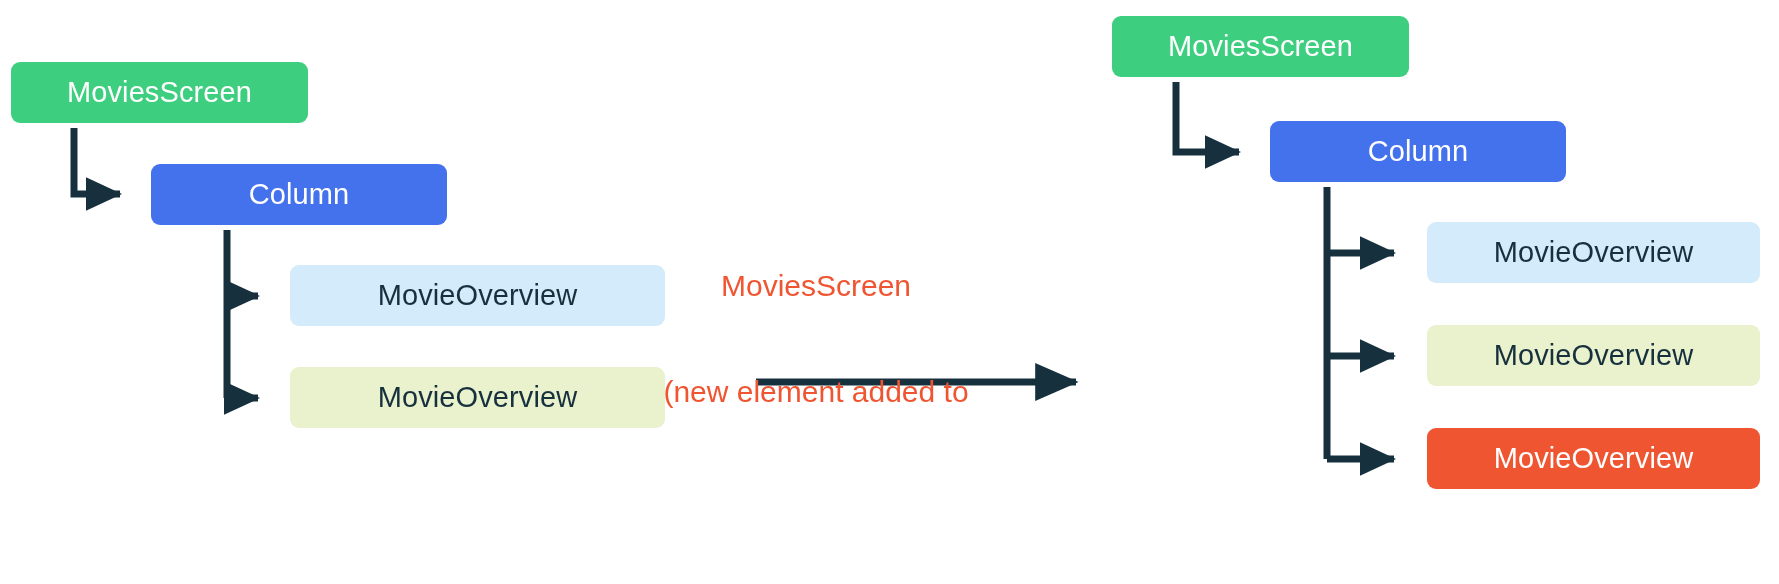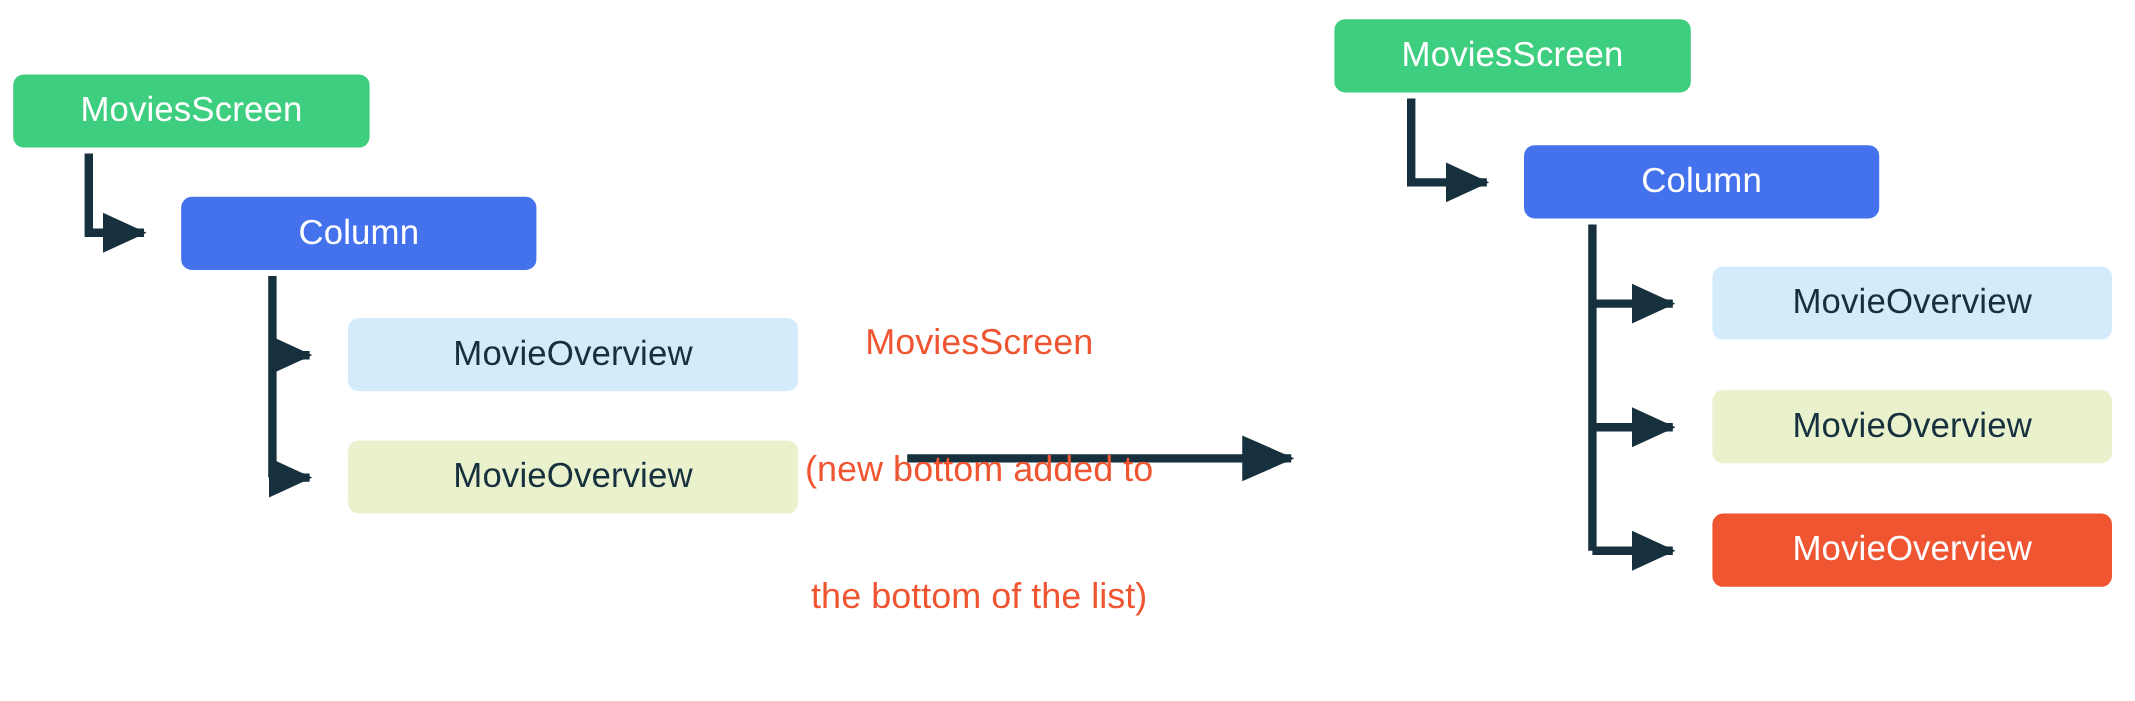--- a/index.html
+++ b/index.html
@@ -108,22 +108,21 @@
   <div class="node" style="left:290px; top:265px; width:375px; height:61px; background:#D4EBFB; color:#16303D; font-size:29px;">
     <span class="node-label">MovieOverview</span>
   </div>
 
   <div class="node" style="left:290px; top:367px; width:375px; height:61px; background:#E9F1CD; color:#16303D; font-size:29px;">
     <span class="node-label">MovieOverview</span>
   </div>
 
   <div class="mid-text" style="left:656px; top:197px; width:320px; color:#F05532; font-size:30px;">
     <div>MoviesScreen</div>
-    <div>(new bottom added to</div>
-    <div>the bottom of the list)</div>
+    <div>(new element added to</div>
   </div>
 
   <div class="node" style="left:1112px; top:16px; width:297px; height:61px; background:#3ECE7F; color:#FFFFFF; font-size:29px;">
     <span class="node-label">MoviesScreen</span>
   </div>
 
   <div class="node" style="left:1270px; top:121px; width:296px; height:61px; background:#4471EC; color:#FFFFFF; font-size:29px;">
     <span class="node-label">Column</span>
   </div>
 

